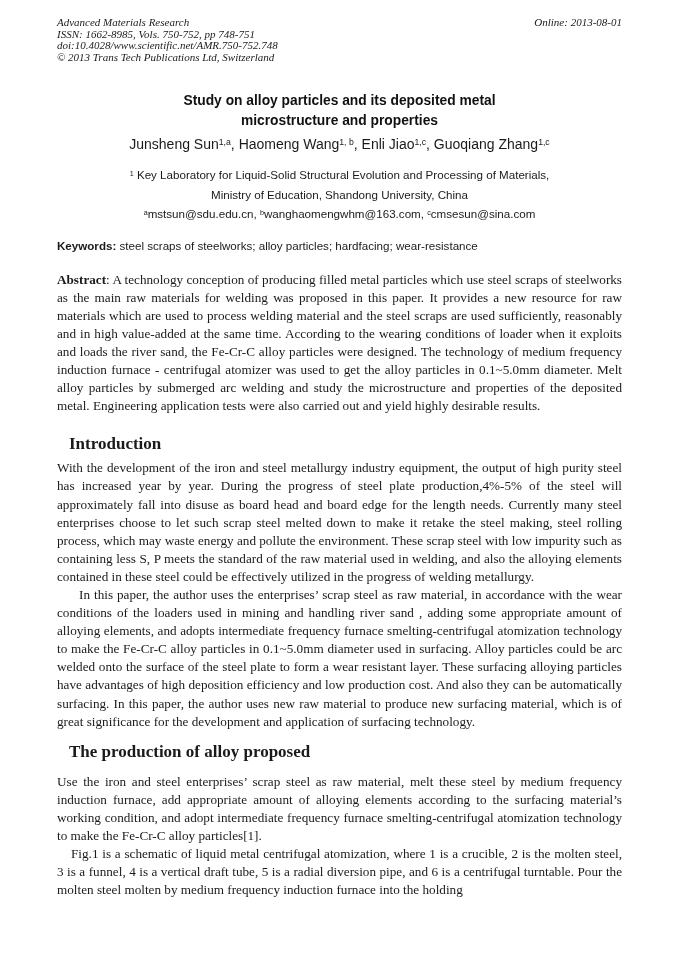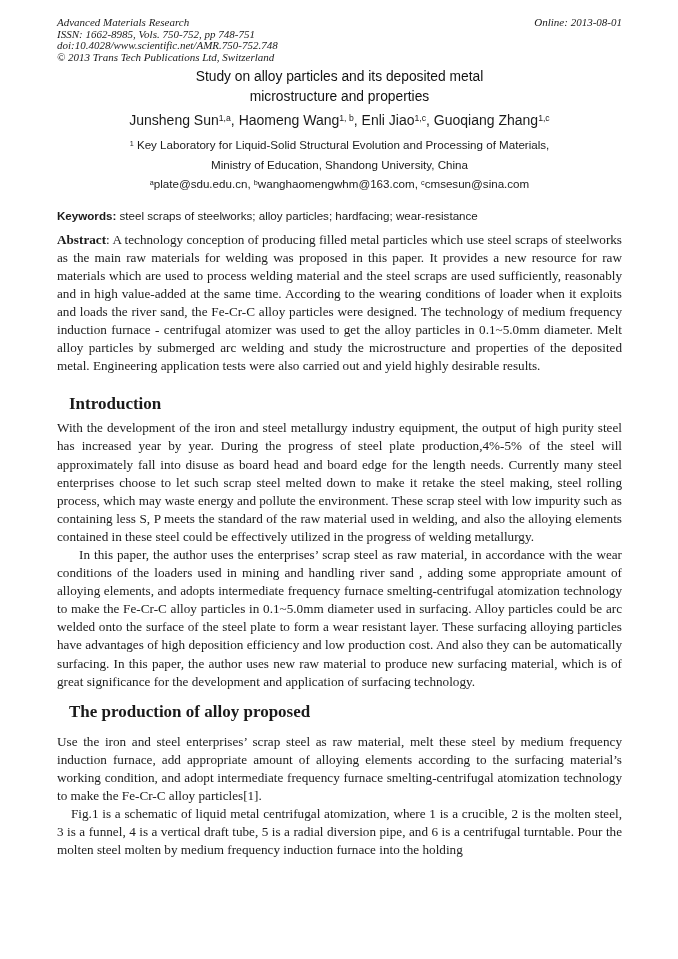--- a/index.html
+++ b/index.html
@@ -15,57 +15,57 @@
   .pub-header {
     display: flex;
     justify-content: space-between;
     align-items: flex-start;
     font-family: "Liberation Serif", serif;
     font-style: italic;
     font-size: 11px;
     line-height: 11.5px;
   }
   .title {
-    margin-top: 4px;
+    margin-top: 28px;
     font-family: "Liberation Sans", sans-serif;
-    font-weight: normal;
+    font-weight: bold;
     font-size: 13.8px;
     line-height: 20px;
     text-align: center;
     color: #111;
   }
   .authors {
     margin-top: 6px;
     font-family: "Liberation Sans", sans-serif;
     font-size: 14px;
     line-height: 15px;
     text-align: center;
   }
   .affil {
-    margin-top: 7px;
+    margin-top: 13px;
     font-family: "Liberation Sans", sans-serif;
     font-size: 11.6px;
     line-height: 19.5px;
     text-align: center;
   }
   .keywords {
-    margin: 15px 0 8px 0;
+    margin: 15px 0 0 0;
     font-family: "Liberation Sans", sans-serif;
     font-size: 11.6px;
     line-height: 14px;
   }
   .keywords b { font-weight: bold; }
   .body {
     margin: 0;
     font-family: "Liberation Serif", serif;
     font-size: 13.2px;
     line-height: 18.1px;
     text-align: justify;
   }
-  .abstract { }
+  .abstract { margin-top: 18px; }
   .abstract b { font-weight: bold; }
   .sec-heading {
     margin: 12px;
     font-family: "Liberation Serif", serif;
     font-weight: bold;
     font-size: 17px;
     line-height: 18.1px;
   }
   .sec-heading.spaced { margin-top: 20px; margin-bottom: 6px; }
   .indent-lg { text-indent: 22px; }
@@ -96,21 +96,21 @@
   <div class="title">
     <div>Study on alloy particles and its deposited metal</div>
     <div>microstructure and properties</div>
   </div>
 
   <div class="authors"><span>Junsheng Sun</span><sup>1,a</sup><span>, </span><span>Haomeng Wang</span><sup>1, b</sup><span>, </span><span>Enli Jiao</span><sup>1,c</sup><span>, </span><span>Guoqiang Zhang</span><sup>1,c</sup></div>
 
   <div class="affil">
     <div><sup>1</sup><span> Key Laboratory for Liquid-Solid Structural Evolution and Processing of Materials,</span></div>
     <div>Ministry of Education, Shandong University, China</div>
-    <div><sup>a</sup><span>plate@sdu.edu.cn</span><span>, </span><sup>b</sup><span>wanghaomengwhm@163.com</span><span>, </span><sup>c</sup><span>cmsesun@sina.com</span></div>
+    <div><sup>a</sup><span>mstsun@sdu.edu.cn</span><span>, </span><sup>b</sup><span>wanghaomengwhm@163.com</span><span>, </span><sup>c</sup><span>cmsesun@sina.com</span></div>
   </div>
 
   <p class="keywords"><b>Keywords:</b><span> steel scraps of steelworks; alloy particles; hardfacing; wear-resistance</span></p>
 
   <p class="body abstract"><b>Abstract</b><span>: A technology conception of producing filled metal particles which use steel scraps of steelworks as the main raw materials for welding was proposed in this paper. It provides a new resource for raw materials which are used to process welding material and the steel scraps are used sufficiently, reasonably and in high value-added at the same time. According to the wearing conditions of loader when it exploits and loads the river sand, the Fe-Cr-C alloy particles were designed. The technology of medium frequency induction furnace - centrifugal atomizer was used to get the alloy particles in 0.1~5.0mm diameter. Melt alloy particles by submerged arc welding and study the microstructure and properties of the deposited metal. Engineering application tests were also carried out and yield highly desirable results.</span></p>
 
   <h2 class="sec-heading spaced">Introduction</h2>
   <p class="body">With the development of the iron and steel metallurgy industry equipment, the output of high purity steel has increased year by year. During the progress of steel plate production,4%-5% of the steel will approximately fall into disuse as board head and board edge for the length needs. Currently many steel enterprises choose to let such scrap steel melted down to make it retake the steel making, steel rolling process, which may waste energy and pollute the environment. These scrap steel with low impurity such as containing less S, P meets the standard of the raw material used in welding, and also the alloying elements contained in these steel could be effectively utilized in the progress of welding metallurgy.</p>
   <p class="body indent-lg">In this paper, the author uses the enterprises’ scrap steel as raw material, in accordance with the wear conditions of the loaders used in mining and handling river sand , adding some appropriate amount of alloying elements, and adopts intermediate frequency furnace smelting-centrifugal atomization technology to make the Fe-Cr-C alloy particles in 0.1~5.0mm diameter used in surfacing. Alloy particles could be arc welded onto the surface of the steel plate to form a wear resistant layer. These surfacing alloying particles have advantages of high deposition efficiency and low production cost. And also they can be automatically surfacing. In this paper, the author uses new raw material to produce new surfacing material, which is of great significance for the development and application of surfacing technology.</p>
 

